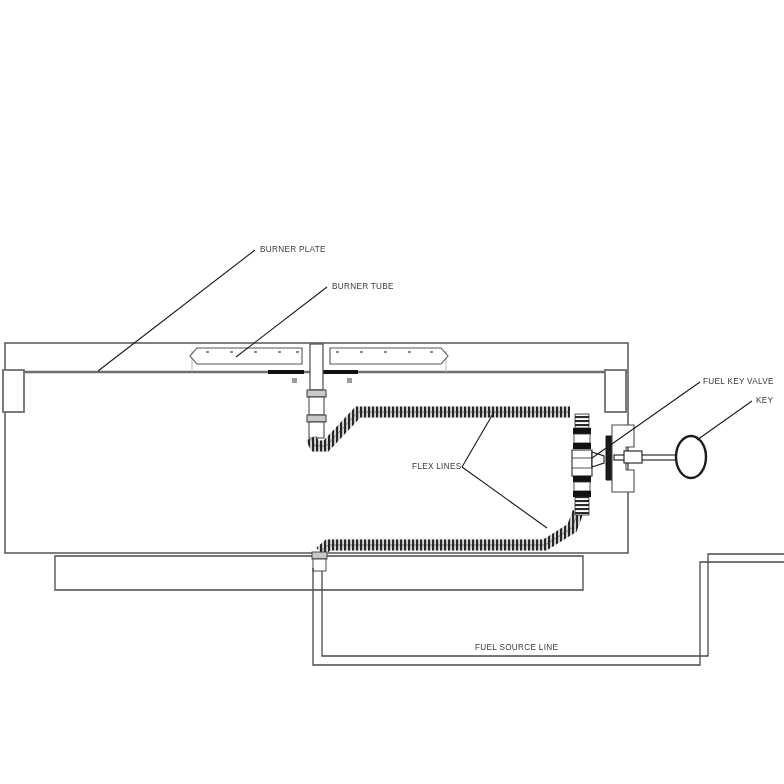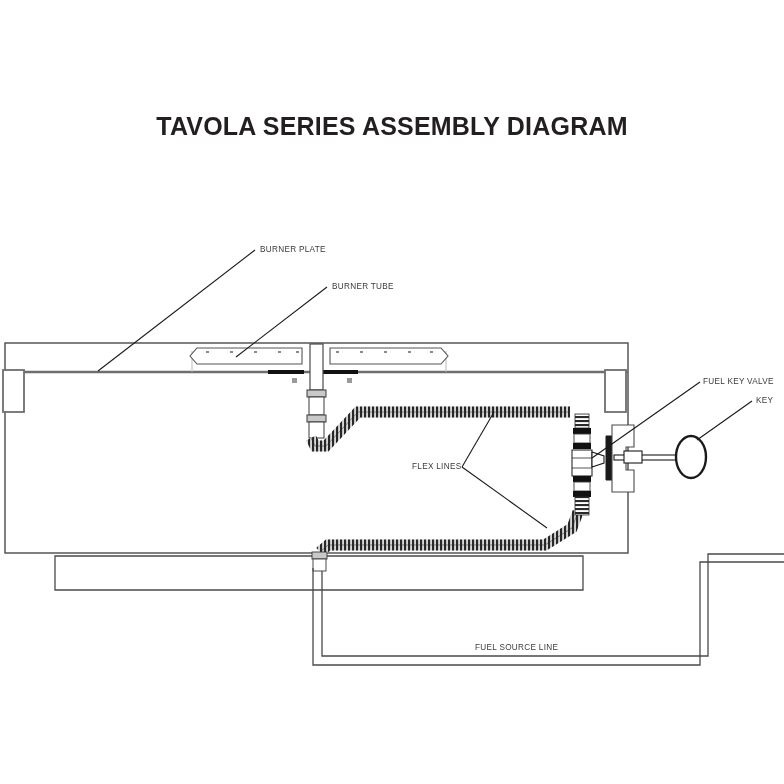--- a/index.html
+++ b/index.html
@@ -45,21 +45,20 @@
     font-size: 8.2px;
     fill: #3a3a3a;
     letter-spacing: 0.3px;
   }
 </style>
 </head>
 <body>
 
 <div id="diagram-root">
 
-  <div class="page-title">TAVOLA SERIES ASSEMBLY DIAGRAM</div>
 
   <svg class="drawing" viewBox="0 0 784 784">
 
     <defs>
 
       <pattern id="flexHatch" width="4" height="12" patternUnits="userSpaceOnUse">
         <rect width="4" height="12" fill="#ffffff"></rect>
         <rect width="2.1" height="12" fill="#2a2a2a"></rect>
       </pattern>
       <pattern id="flexHatchV" width="12" height="4" patternUnits="userSpaceOnUse">

